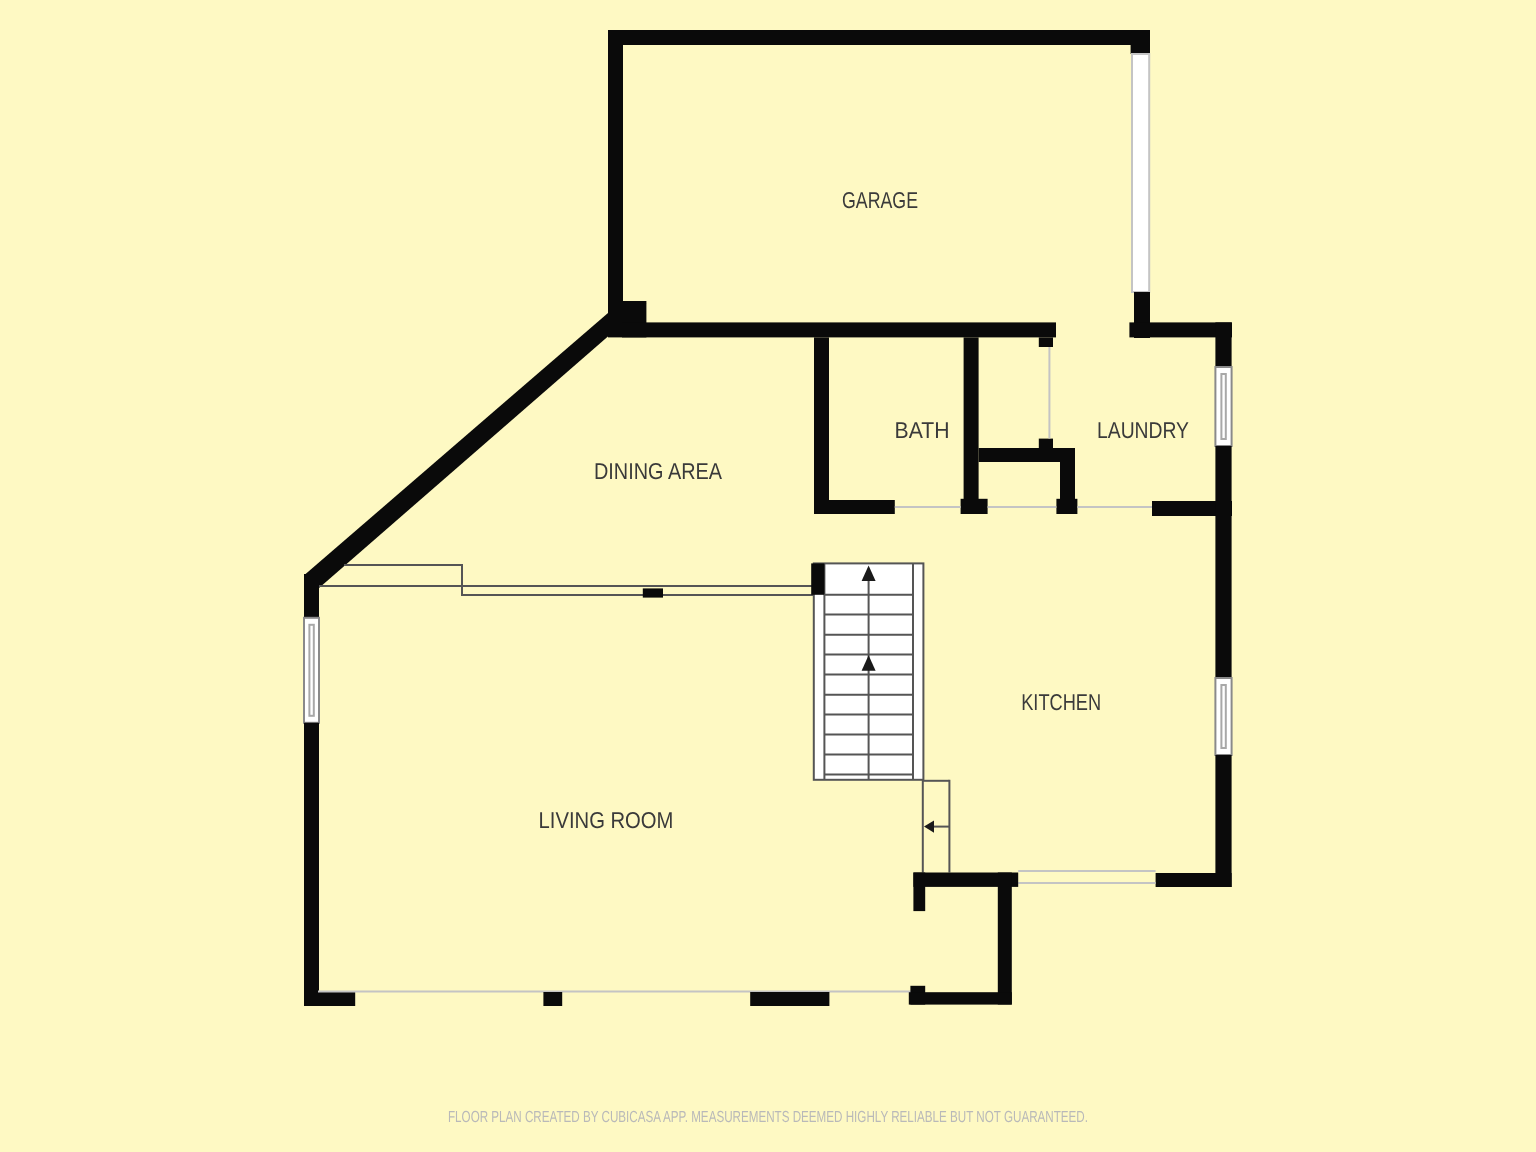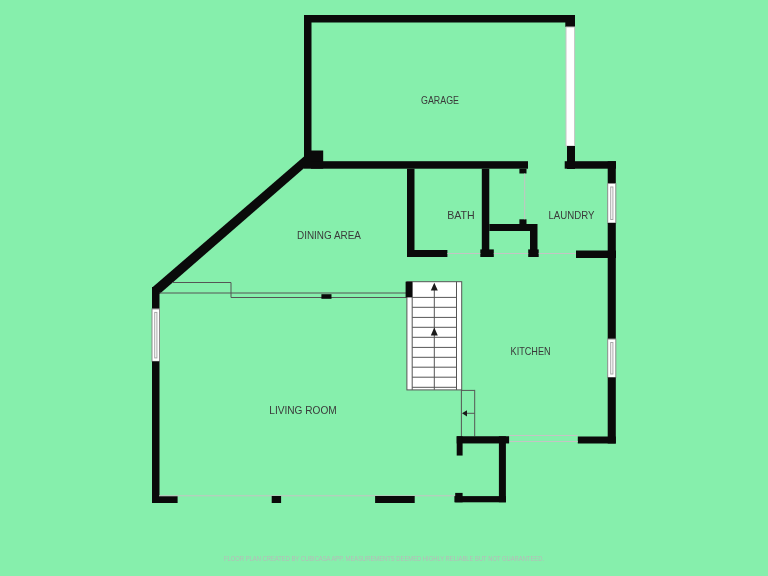--- a/index.html
+++ b/index.html
@@ -1,16 +1,16 @@
 <!DOCTYPE html>
 <html><head>
 <meta charset="utf-8">
 <style>
   html,body{margin:0;padding:0;background:#fff;}
-  .page{position:relative;width:768px;height:576px;background:#86efac;overflow:hidden;
+  .page{position:relative;width:768px;height:576px;background:#fef9c3;overflow:hidden;
         font-family:"Liberation Sans", sans-serif;}
   svg{position:absolute;left:0;top:0;}
   .lbl{fill:#3a3a3a;font-family:"Liberation Sans",sans-serif;font-size:11.5px;}
   .foot{fill:#b9b9b9;font-family:"Liberation Sans",sans-serif;font-size:8px;}
 </style>
 </head>
 <body>
 <div class="page">
 <svg width="768" height="576" viewBox="0 0 768 576">
 

